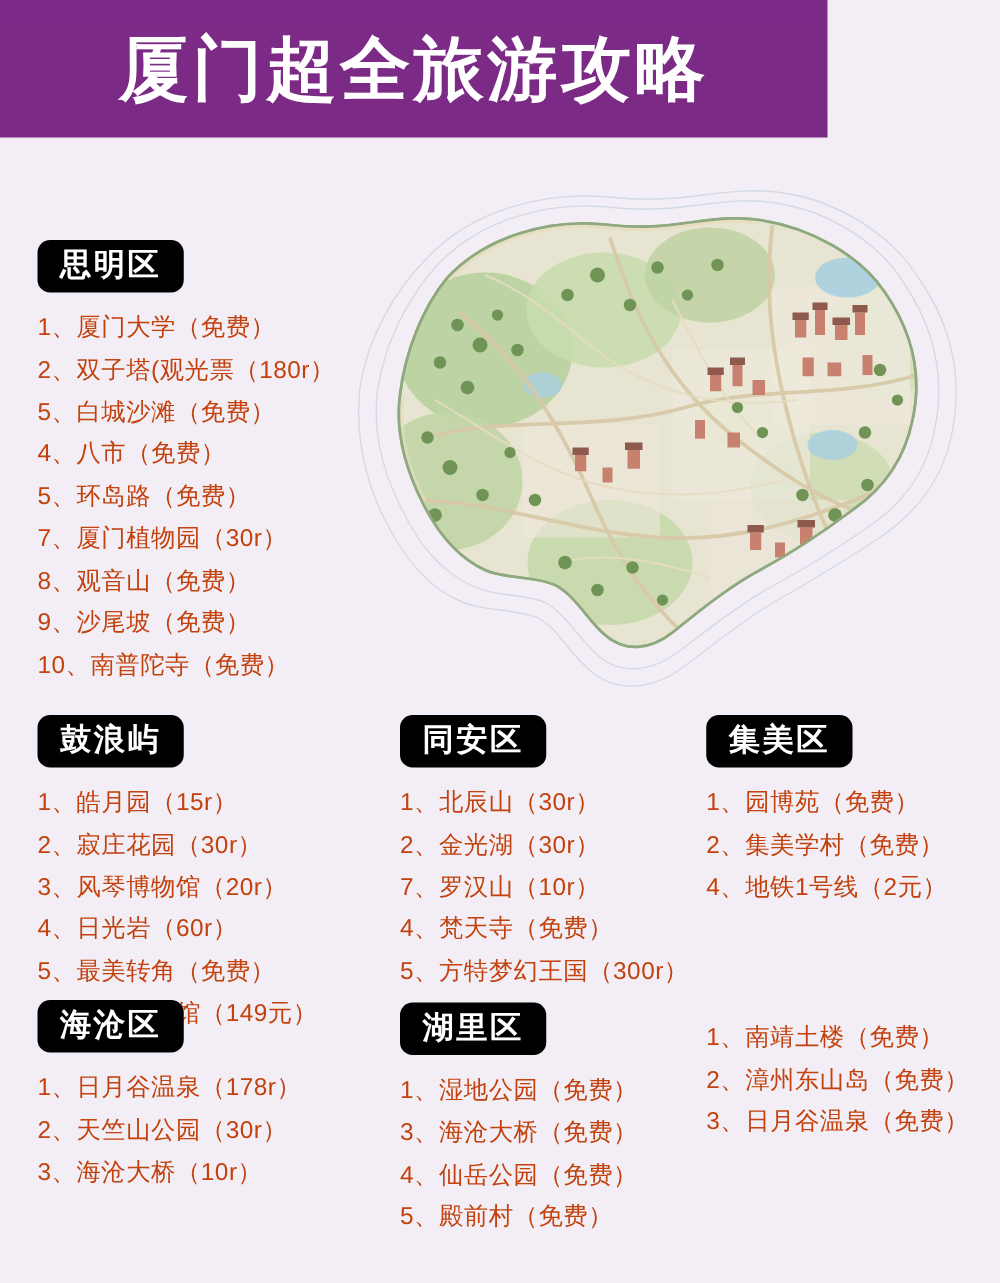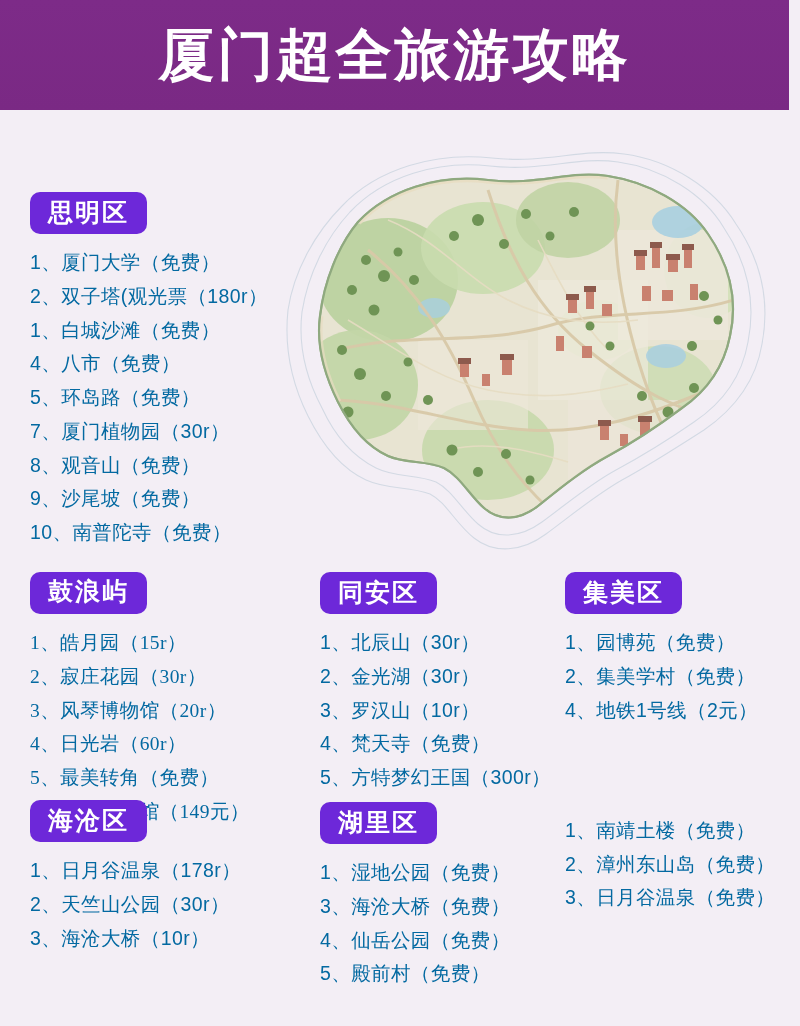--- a/index.html
+++ b/index.html
@@ -8,21 +8,21 @@
     height: 1026px;
     overflow: hidden;
   }
   body {
     font-family: "Liberation Sans", "DejaVu Sans", sans-serif;
     background: #f3eef5;
     position: relative;
   }
   
   .header {
-    width: 789px;
+    width: 662px;
     height: 110px;
     background: #7b2a86;
     background: linear-gradient(180deg,#7d2b88 0%, #7a2984 100%);
     display: flex;
     align-items: center;
     justify-content: center;
   }
   .header-title {
     color: #ffffff;
     font-size: 56px;
@@ -41,45 +41,45 @@
     pointer-events: none;
   }
   .map-wrap svg { display: block; }
 
   
   .section {
     position: absolute;
   }
   .chip {
     display: inline-block;
-    background: #6d28d9;
+    background: #000000;
     color: #fff;
     font-size: 25px;
     font-weight: bold;
     padding: 7px 18px 9px 18px;
     border-radius: 10px;
     letter-spacing: 2px;
     line-height: 1.05;
     white-space: nowrap;
   }
   ul.items {
     list-style: none;
     margin-top: 12px;
   }
   ul.items li {
-    color: #0369a1;
+    color: #c2410c;
     font-size: 19.5px;
     line-height: 1.73;
     white-space: nowrap;
     letter-spacing: 0.4px;
   }
 
   
   #sec-siming   { left: 30px;  top: 192px; }
-  #sec-gulang   { left: 30px;  top: 572px; font-family: Liberation Serif, serif; }
+  #sec-gulang   { left: 30px;  top: 572px; }
   #sec-haicang  { left: 30px;  top: 800px; }
   #sec-tongan   { left: 320px; top: 572px; }
   #sec-huli     { left: 320px; top: 802px; }
   #sec-jimei    { left: 565px; top: 572px; }
   #sec-zhoubian { left: 565px; top: 802px; }
 </style>
 </head>
 <body>
 
 <div class="header">
@@ -237,21 +237,21 @@
              C128,296 112,276 100,252 C86,224 78,196 82,166
              C86,132 100,96 120,72 Z" fill="none" stroke="#8fa97f" stroke-width="2.2"></path>
   </svg>
 </div>
 
 <div class="section" id="sec-siming">
   <div class="chip">思明区</div>
   <ul class="items">
     <li>1、厦门大学（免费）</li>
     <li>2、双子塔(观光票（180r）</li>
-    <li>1、白城沙滩（免费）</li>
+    <li>5、白城沙滩（免费）</li>
     <li>4、八市（免费）</li>
     <li>5、环岛路（免费）</li>
     <li>7、厦门植物园（30r）</li>
     <li>8、观音山（免费）</li>
     <li>9、沙尾坡（免费）</li>
     <li>10、南普陀寺（免费）</li>
   </ul>
 </div>
 
 <div class="section" id="sec-gulang">
@@ -273,21 +273,21 @@
     <li>2、天竺山公园（30r）</li>
     <li>3、海沧大桥（10r）</li>
   </ul>
 </div>
 
 <div class="section" id="sec-tongan">
   <div class="chip">同安区</div>
   <ul class="items">
     <li>1、北辰山（30r）</li>
     <li>2、金光湖（30r）</li>
-    <li>3、罗汉山（10r）</li>
+    <li>7、罗汉山（10r）</li>
     <li>4、梵天寺（免费）</li>
     <li>5、方特梦幻王国（300r）</li>
   </ul>
 </div>
 
 <div class="section" id="sec-huli">
   <div class="chip">湖里区</div>
   <ul class="items">
     <li>1、湿地公园（免费）</li>
     <li>3、海沧大桥（免费）</li>

